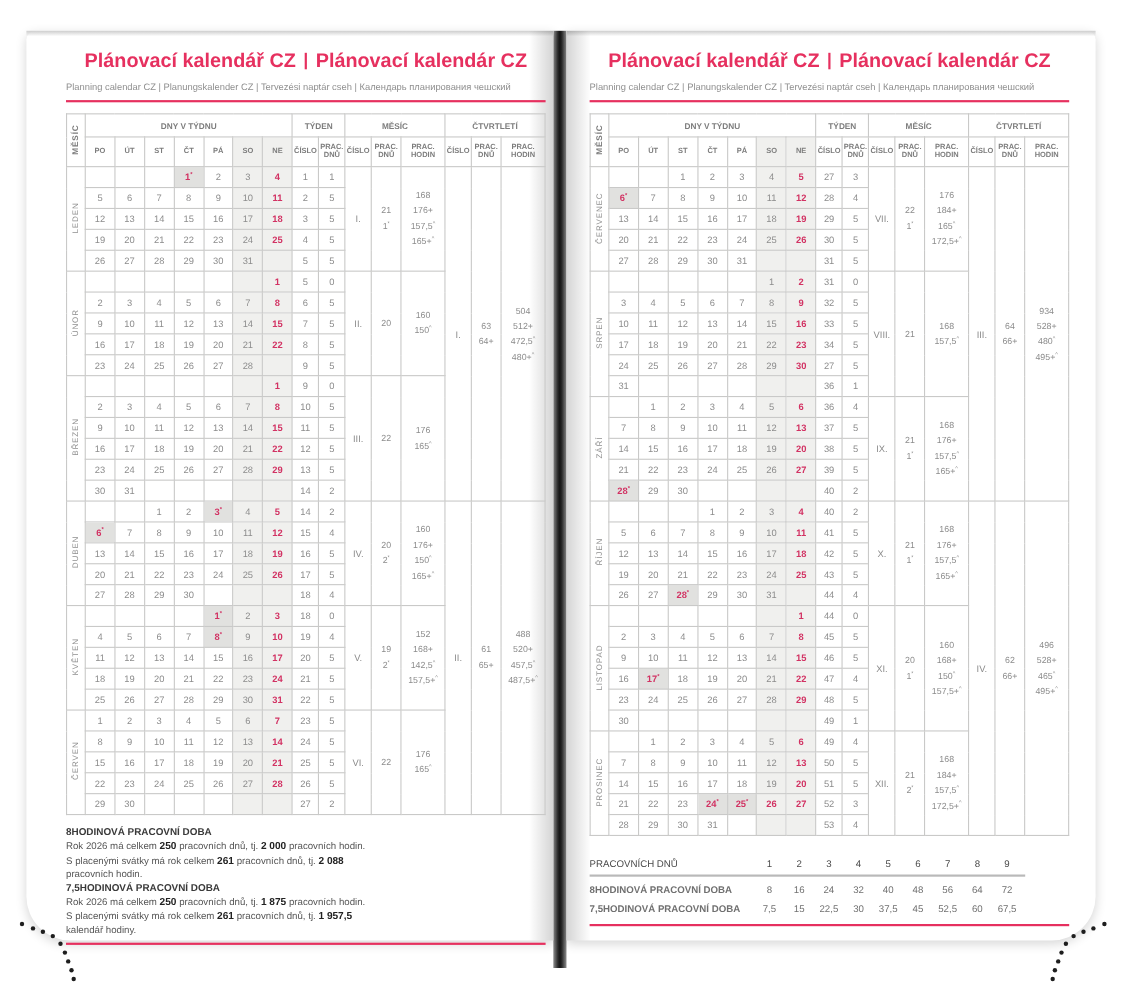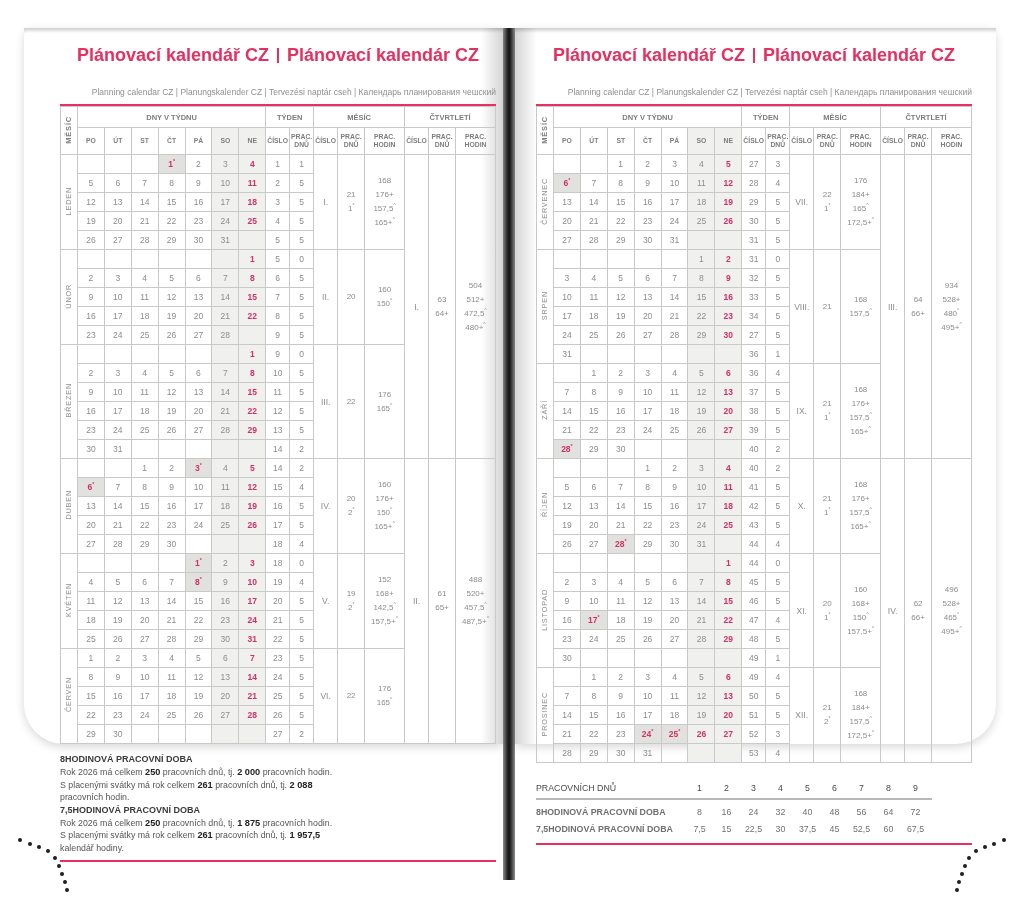--- a/index.html
+++ b/index.html
@@ -1,36 +1,36 @@
 <!DOCTYPE html>
 <html><head>
 <meta charset="utf-8">
 <style>
   html,body{margin:0;padding:0}
   body{width:1024px;height:905px;position:relative;background:#ffffff;overflow:hidden;
        font-family:"Liberation Sans",sans-serif;-webkit-font-smoothing:antialiased}
-  .page{position:absolute;top:28px;height:716px;background:#fff;
+  .page{position:absolute;top:28px;height:827px;background:#fff;
         box-shadow:0 3px 10px rgba(0,0,0,.16)}
   .page-left{left:24px;width:479px;border-radius:8px 0 0 40px}
   .page-right{left:515px;width:481px;border-radius:0 8px 40px 0}
   .edge-top{position:absolute;left:0;right:0;top:0;height:5px;
             background:linear-gradient(180deg,#cdcdcd,rgba(255,255,255,0));pointer-events:none}
   .edge-spine{position:absolute;top:0;bottom:0;width:22px;pointer-events:none}
   .page-left .edge-spine{right:0;background:linear-gradient(90deg,rgba(0,0,0,0),rgba(0,0,0,.17))}
   .page-right .edge-spine{left:0;background:linear-gradient(270deg,rgba(0,0,0,0),rgba(0,0,0,.17))}
   .spine{position:absolute;left:503px;top:28px;width:12px;height:852px;
          background:linear-gradient(90deg,#8e8e8e,#2c2c2c 35%,#151515 50%,#2c2c2c 65%,#8e8e8e)}
   .content{position:relative;padding-top:17px}
   .inset-l{margin-left:36px;width:436px}
   .inset-r{margin-left:21px;width:436px}
   .title{text-align:center;font-size:18px;font-weight:bold;color:#e6305f;letter-spacing:0}
   .tsep{display:inline-block;width:2px;height:15px;background:#e6305f;margin:0 8px;vertical-align:-2px}
-  .subtitle{text-align:right;font-size:8.5px;color:#8f8f8f;margin-top:21px}
+  .subtitle{text-align:left;font-size:8.5px;color:#8f8f8f;margin-top:8px}
   .rule{height:2px;background:#e6305f;margin-top:7px}
-  .cal{border-collapse:collapse;table-layout:fixed;font-size:8.5px;color:#8c8c8c}
+  .cal{border-collapse:collapse;table-layout:fixed;margin-top:10px;font-size:8.5px;color:#8c8c8c}
   .cal th,.cal td{border:1px solid #c9c9c8;text-align:center;vertical-align:middle;padding:0;overflow:hidden}
   .cal thead th{font-weight:bold;color:#7d7d7d;font-size:7.5px}
   .cal thead tr.sub th{font-size:6.8px;line-height:1.25;height:26px}
   .cal thead tr.grp th{height:20px}
   .c-rot{width:17px}.c-day{width:27px}.c-s{width:24px}.c-m{width:27px}.c-h{width:40px}
   .rot{writing-mode:vertical-rl;transform:rotate(180deg);letter-spacing:.8px;display:inline-block}
   td.mname{font-size:7.3px;color:#909090;letter-spacing:.5px}
   td.day{height:18px}
   td.num{font-size:8.5px}
   .sat{background:#f0f0ee}

